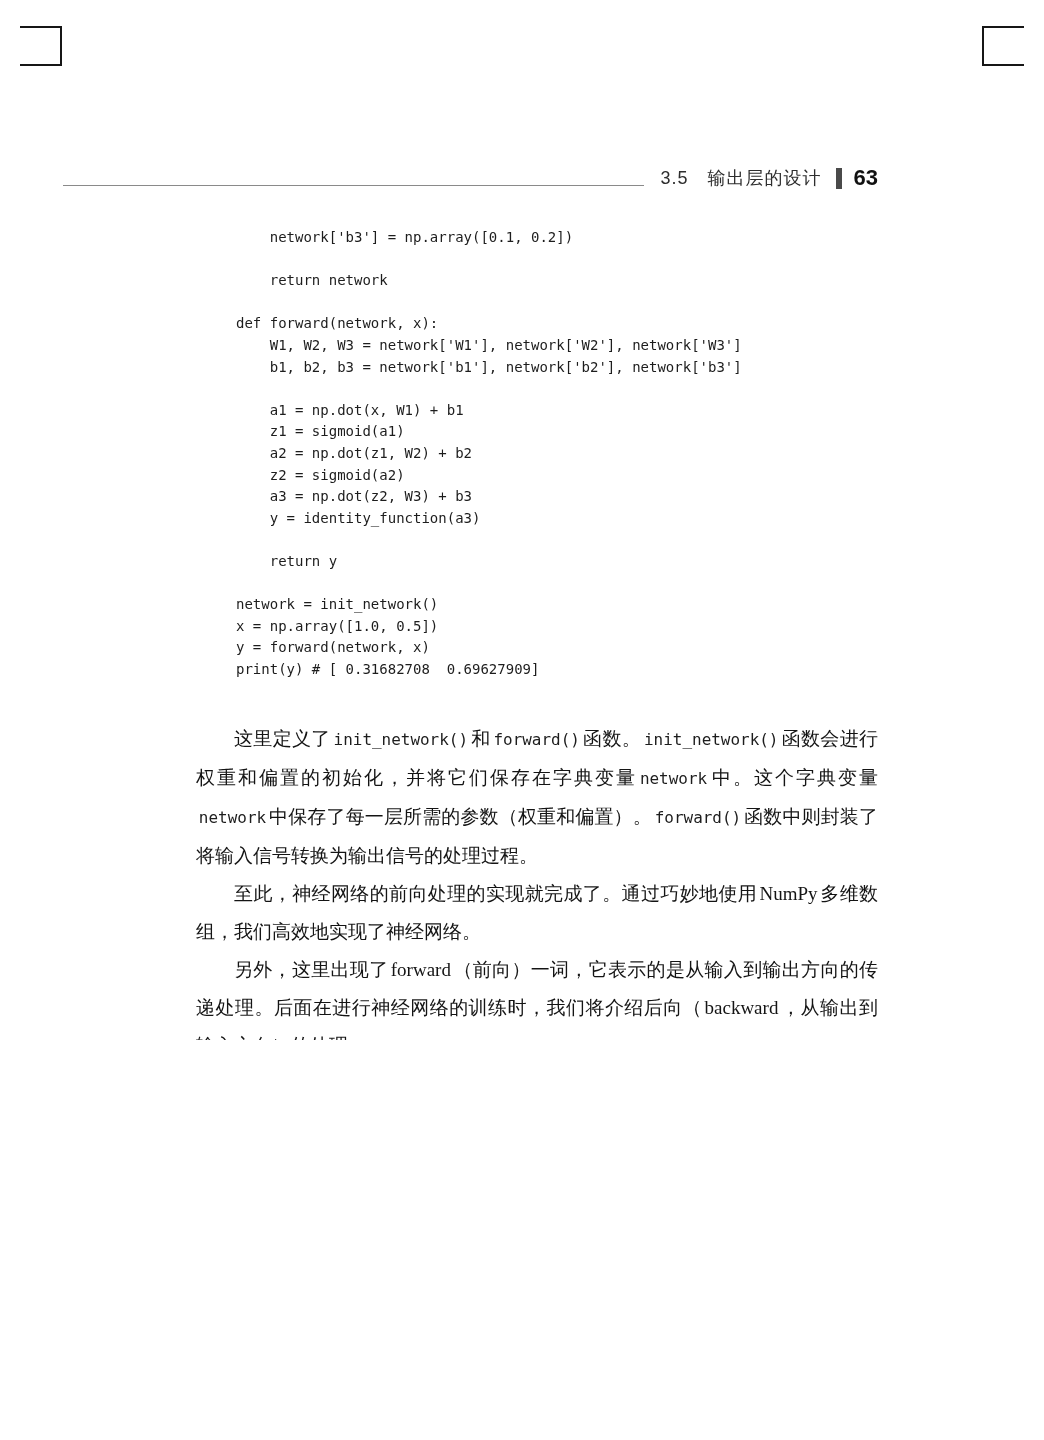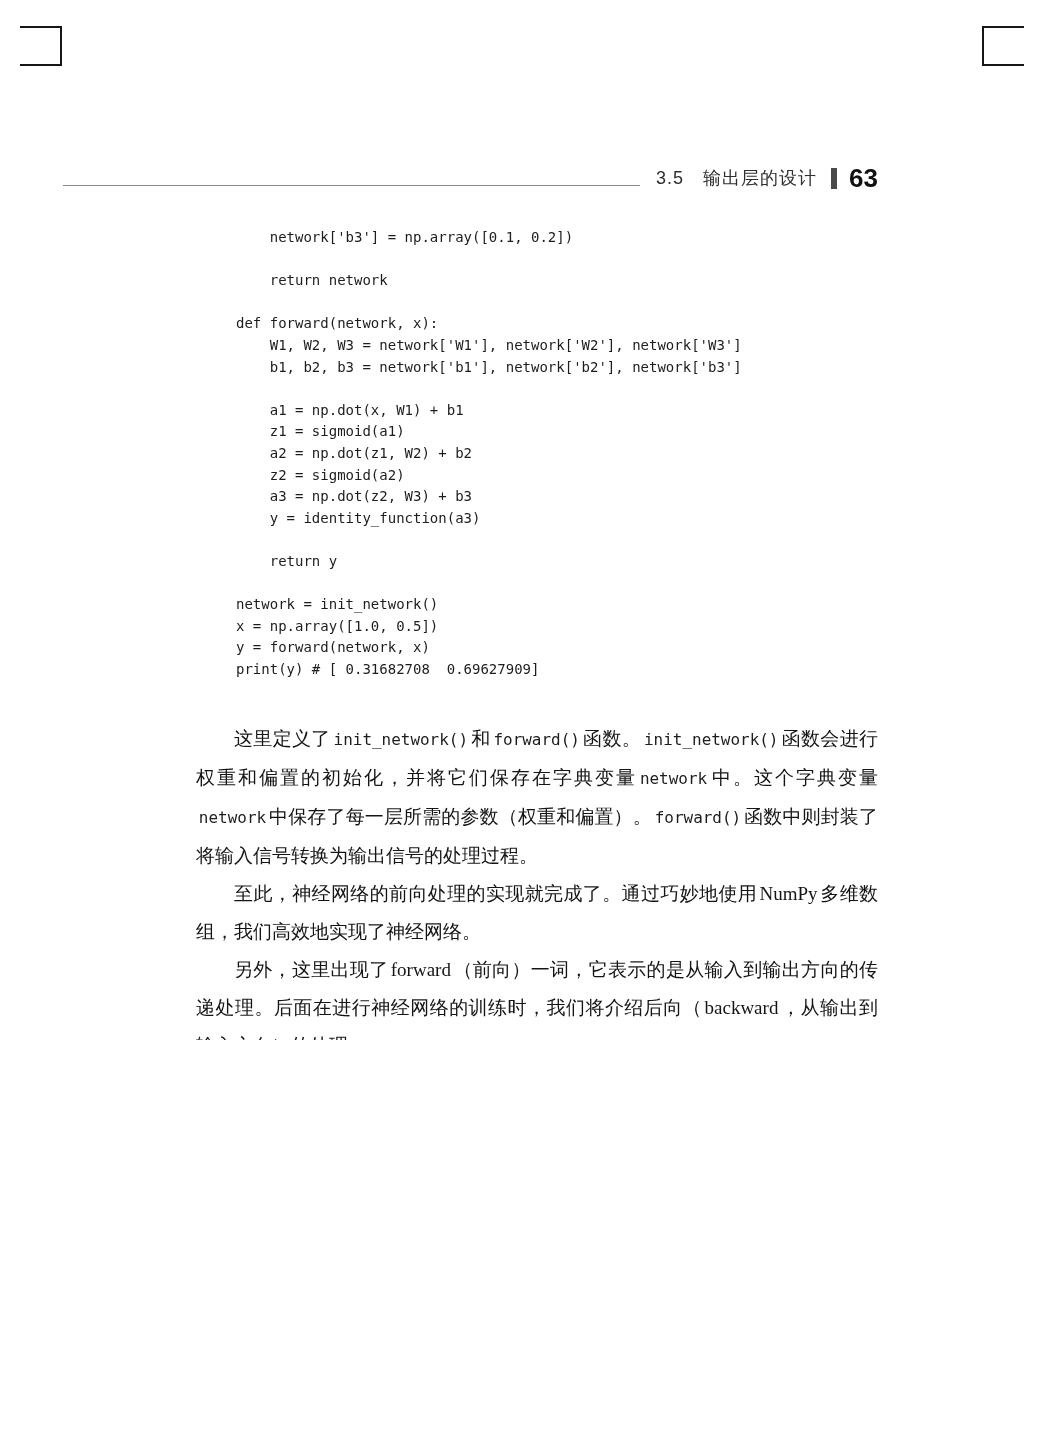--- a/index.html
+++ b/index.html
@@ -55,21 +55,21 @@
     line-height: 24px;
     white-space: nowrap;
   }
   .header .divider-bar {
     width: 6px;
     height: 21px;
     background: #4a4a4a;
     margin: 0 12px 1px 14px;
   }
   .header .page-number {
-    font-size: 26px;
+    font-size: 22px;
     font-weight: bold;
     color: #111;
     line-height: 24px;
   }
 
   
   .content {
     position: absolute;
     left: 196px;
     width: 682px;

